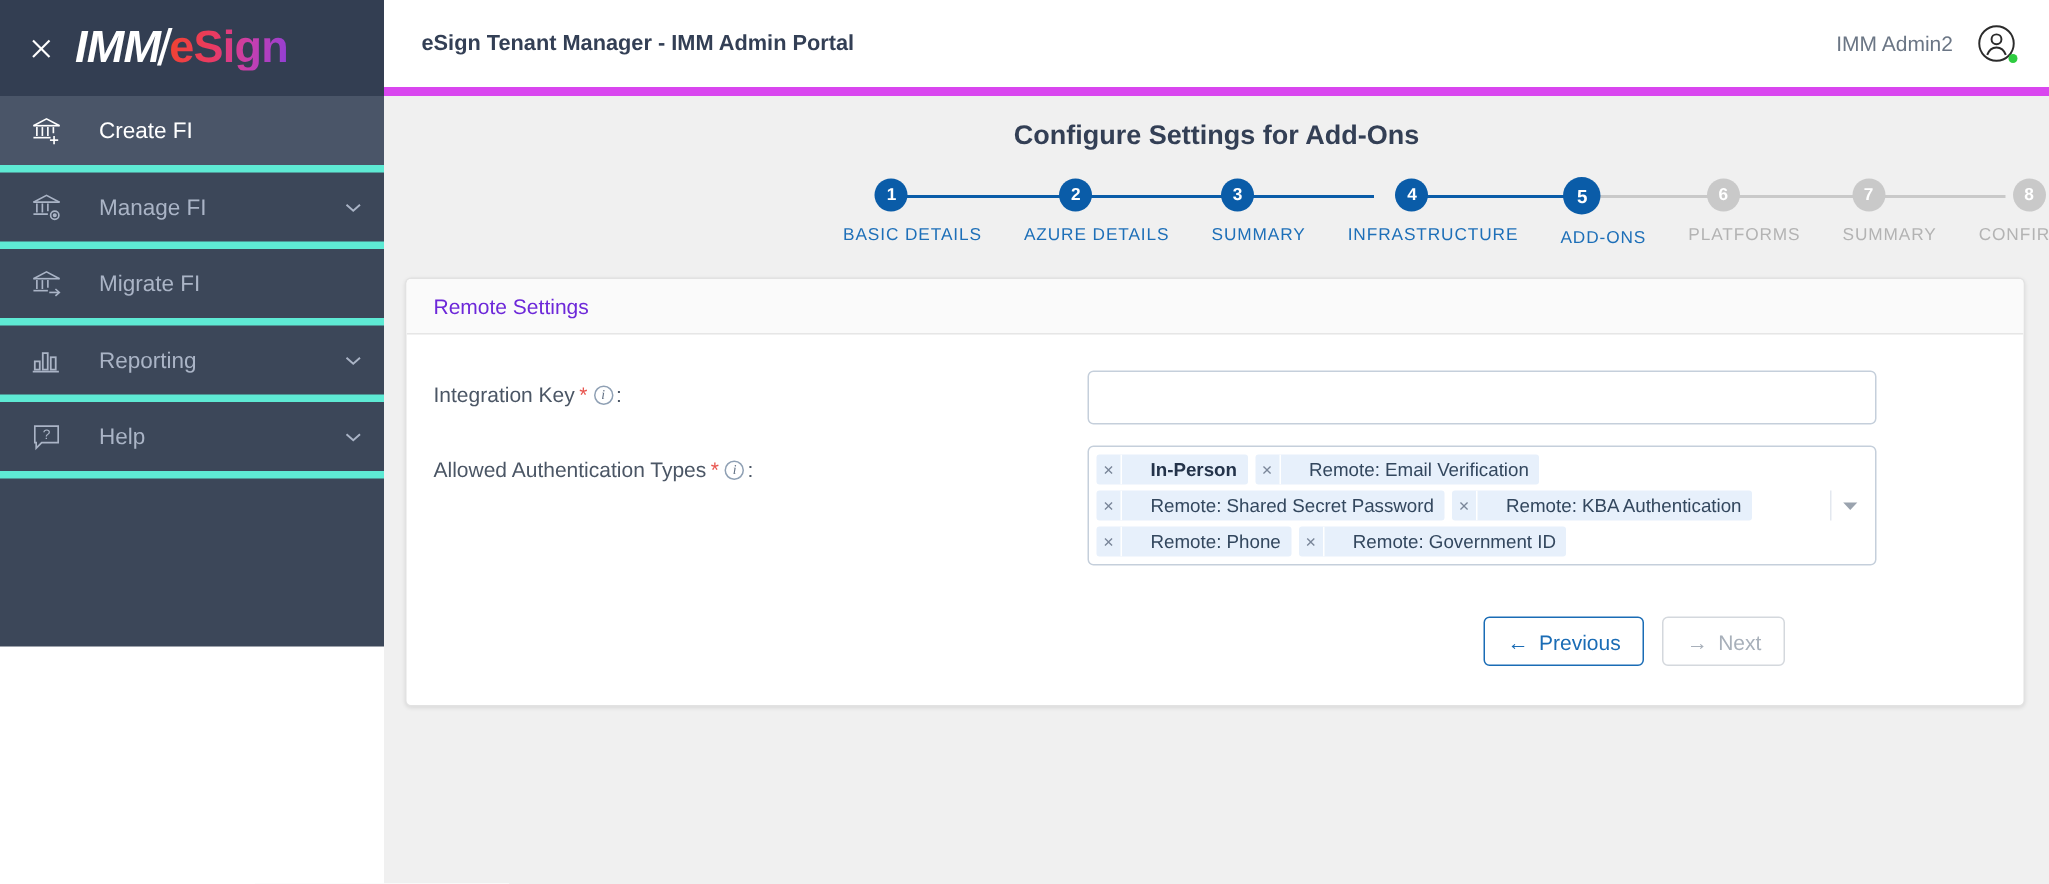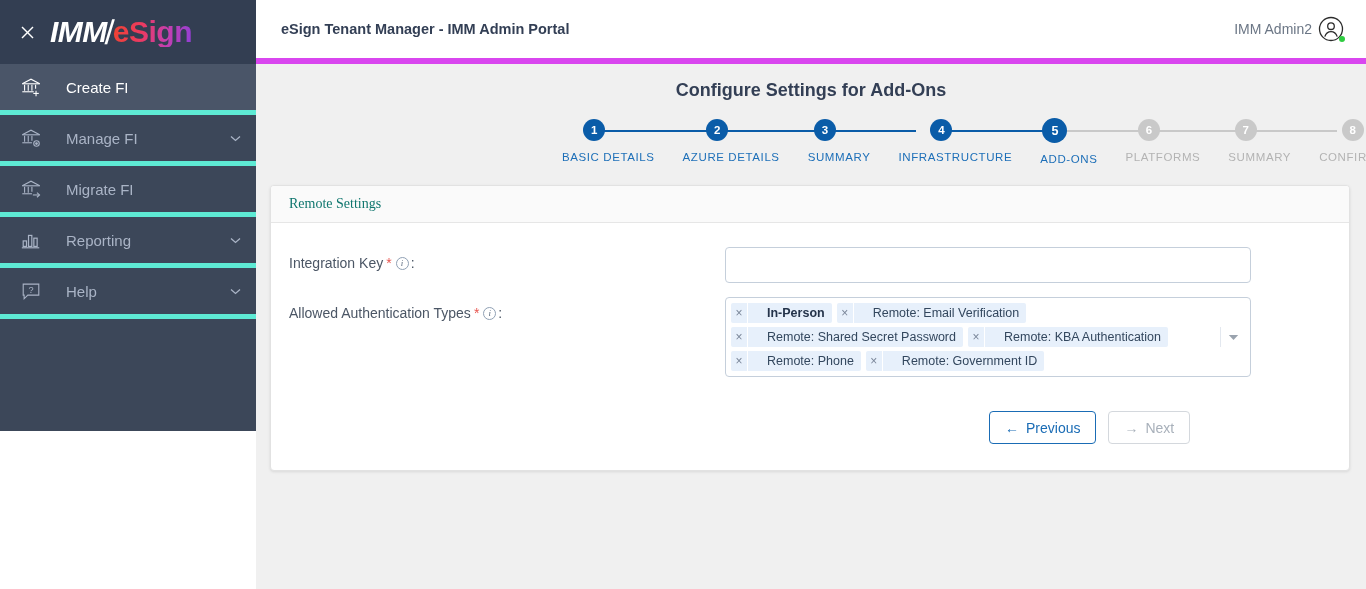--- a/index.html
+++ b/index.html
@@ -77,21 +77,21 @@
   
   .main { flex: 1 1 auto; display: flex; flex-direction: column; background: #f0f0f0; min-width: 0; }
   .topbar {
     height: 64px; background: #ffffff;
     display: flex; align-items: center; justify-content: space-between;
     padding: 0 22px 0 25px;
     border-bottom: 6px solid #d946ef;
     flex: 0 0 64px;
   }
   .topbar-title { font-size: 14.5px; font-weight: bold; color: #333f55; }
-  .topbar-right { display: flex; align-items: center; gap: 6px; }
+  .topbar-right { display: flex; align-items: center; gap: 16px; }
   .user-name { font-size: 14px; color: #6b7685; }
   .avatar { position: relative; width: 26px; height: 26px; cursor: pointer; }
   .avatar .dot {
     position: absolute; right: -1px; bottom: 0px;
     width: 6px; height: 6px; border-radius: 50%;
     background: #2ecc40;
   }
 
   .content { flex: 1 1 auto; padding: 0; overflow: hidden; }
 
@@ -154,22 +154,21 @@
     border: 1px solid #e2e2e2;
     border-radius: 4px;
     box-shadow: 0 1px 3px rgba(0,0,0,0.10);
     overflow: hidden;
   }
   .card-header {
     background: #fafafa;
     border-bottom: 1px solid #e6e6e6;
     padding: 10px 0 10px 18px;
     font-size: 14px;
-    color: #0f766e;
-    font-family: Liberation Serif, serif;
+    color: #6d28d9;
   }
   .card-body { padding: 24px 0 26px 0; }
 
   .form-row { display: flex; align-items: flex-start; padding: 0 0 0 18px; margin-bottom: 14px; }
   .form-label {
     width: 436px; flex: 0 0 436px;
     font-size: 14px; color: #4b5665;
     padding-top: 8px;
     white-space: nowrap;
   }

